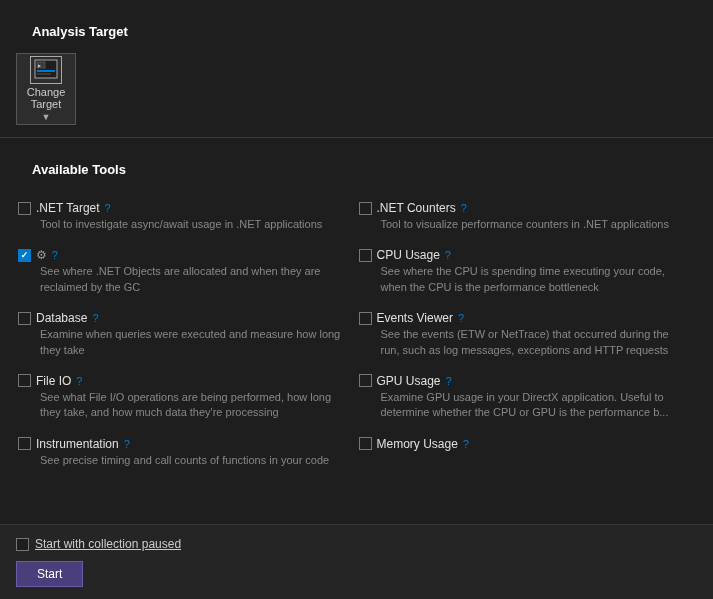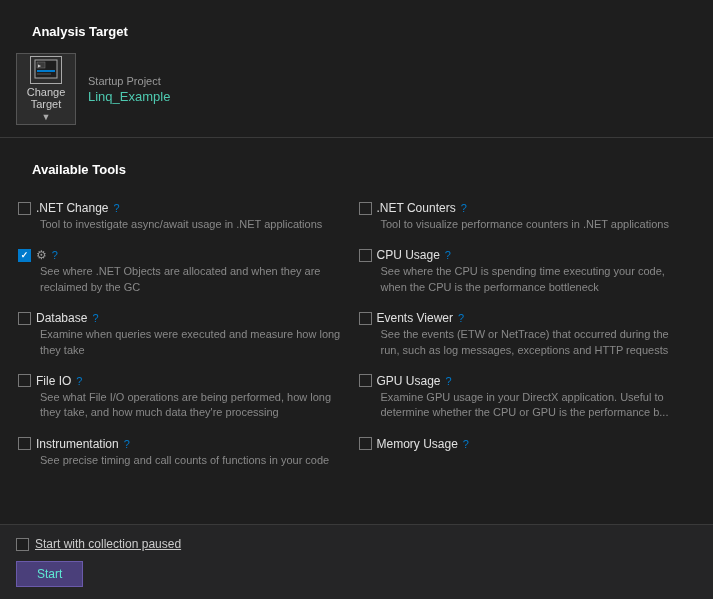--- a/index.html
+++ b/index.html
@@ -146,21 +146,21 @@
     }
     .collection-row {
       display: flex;
       align-items: center;
       gap: 6px;
       margin-bottom: 10px;
     }
     .start-btn {
       background: #4a3f7a;
       border: 1px solid #6a5aaa;
-      color: #5eead4;
+      color: #ffffff;
       padding: 5px 20px;
       cursor: pointer;
       font-size: 12px;
     }
   </style>
 </head>
 <body>
 
 <div class="analysis-target">
   <div class="section-title">Analysis Target</div>
@@ -171,37 +171,33 @@
           <rect x="1" y="1" width="22" height="18" stroke="#aaa" stroke-width="1" fill="#1e1e1e"></rect>
           <rect x="3" y="3" width="8" height="6" fill="#3a3a3a" stroke="#777" stroke-width="0.5"></rect>
           <rect x="3" y="11" width="18" height="2" fill="#007acc"></rect>
           <rect x="3" y="14" width="14" height="2" fill="#3a3a3a"></rect>
           <text x="4" y="8" font-size="4" fill="#ccc">▶</text>
         </svg>
       </div>
       <span class="btn-label">Change Target</span>
       <span class="dropdown-arrow">▼</span>
     </button>
-    <div class="target-info">
-      <div class="startup-label">Startup Project</div>
-      <div class="project-name">Linq_Example</div>
-    </div>
   </div>
 </div>
 
 <hr class="divider">
 
 <div class="available-tools">
   <div class="section-title">Available Tools</div>
   <div class="tools-grid" id="tools-grid">
 
   <div class="tool-item">
         <div class="tool-header">
           <div class="tool-checkbox"></div>
-          <span class="tool-name">.NET Change</span>
+          <span class="tool-name">.NET Target</span>
           <span class="tool-help">?</span>
         </div>
         <div class="tool-desc">Tool to investigate async/await usage in .NET applications</div>
       </div>
       <div class="tool-item">
         <div class="tool-header">
           <div class="tool-checkbox"></div>
           <span class="tool-name">.NET Counters</span>
           <span class="tool-help">?</span>
         </div>

